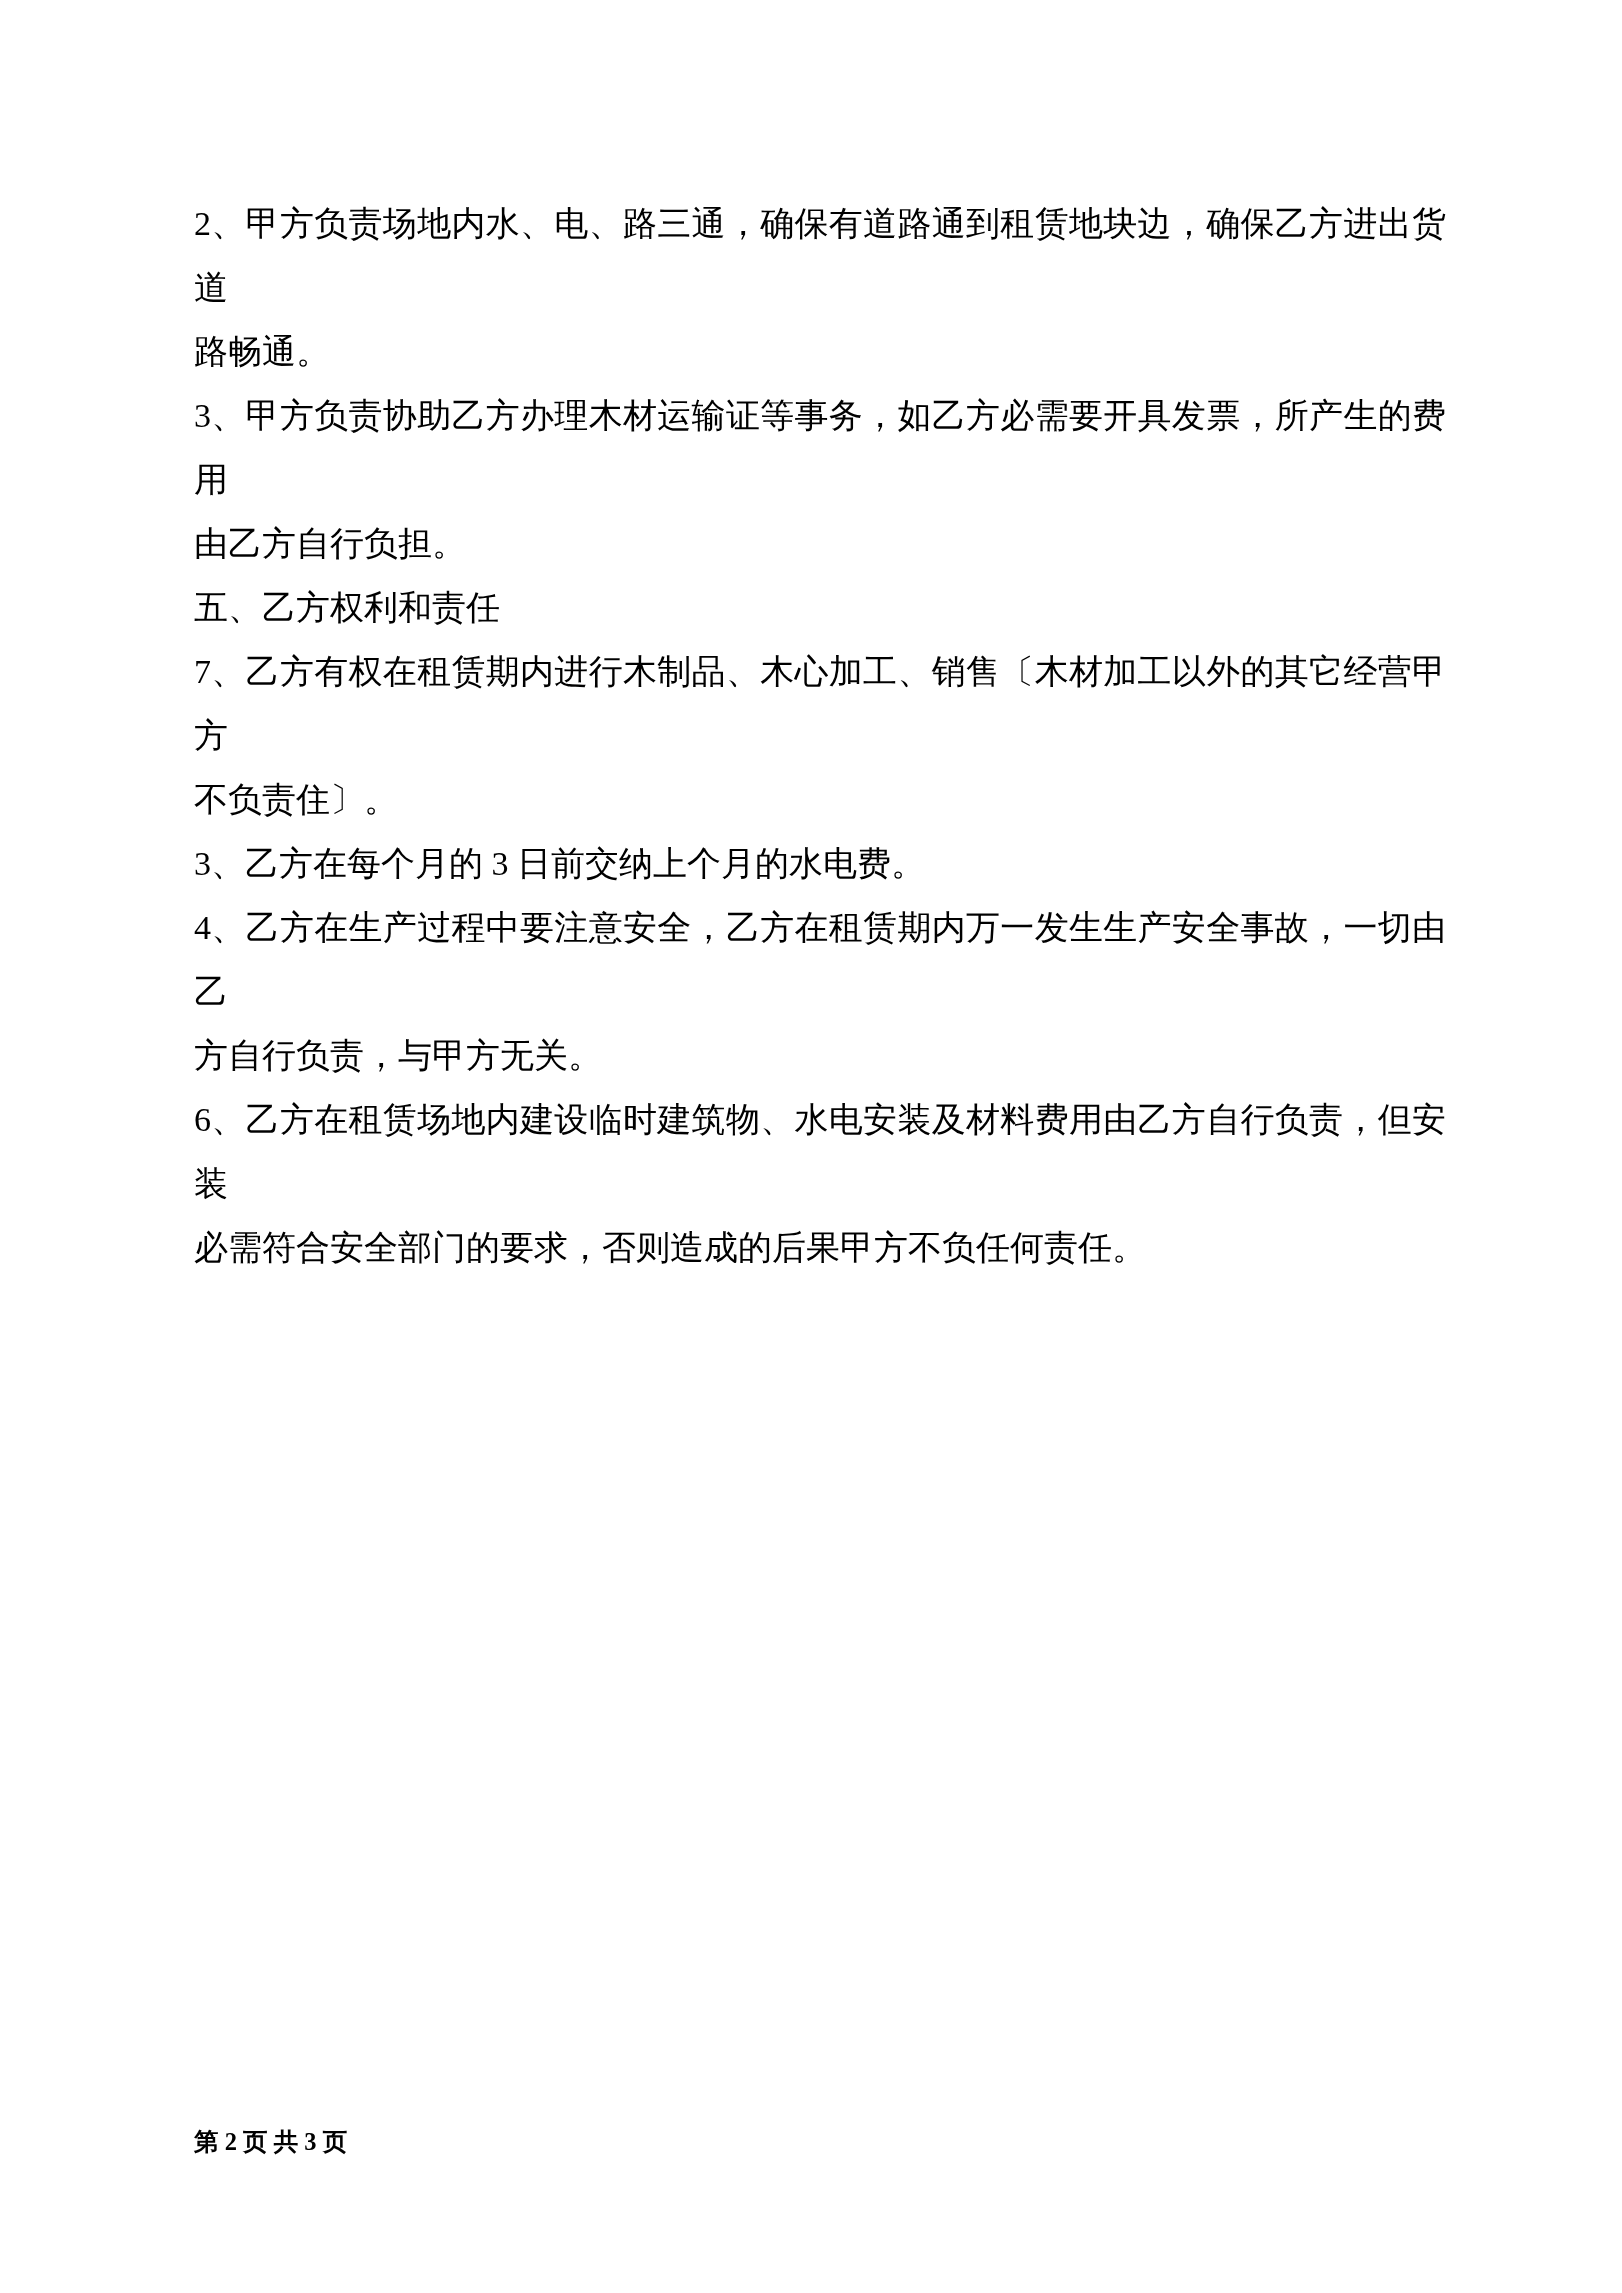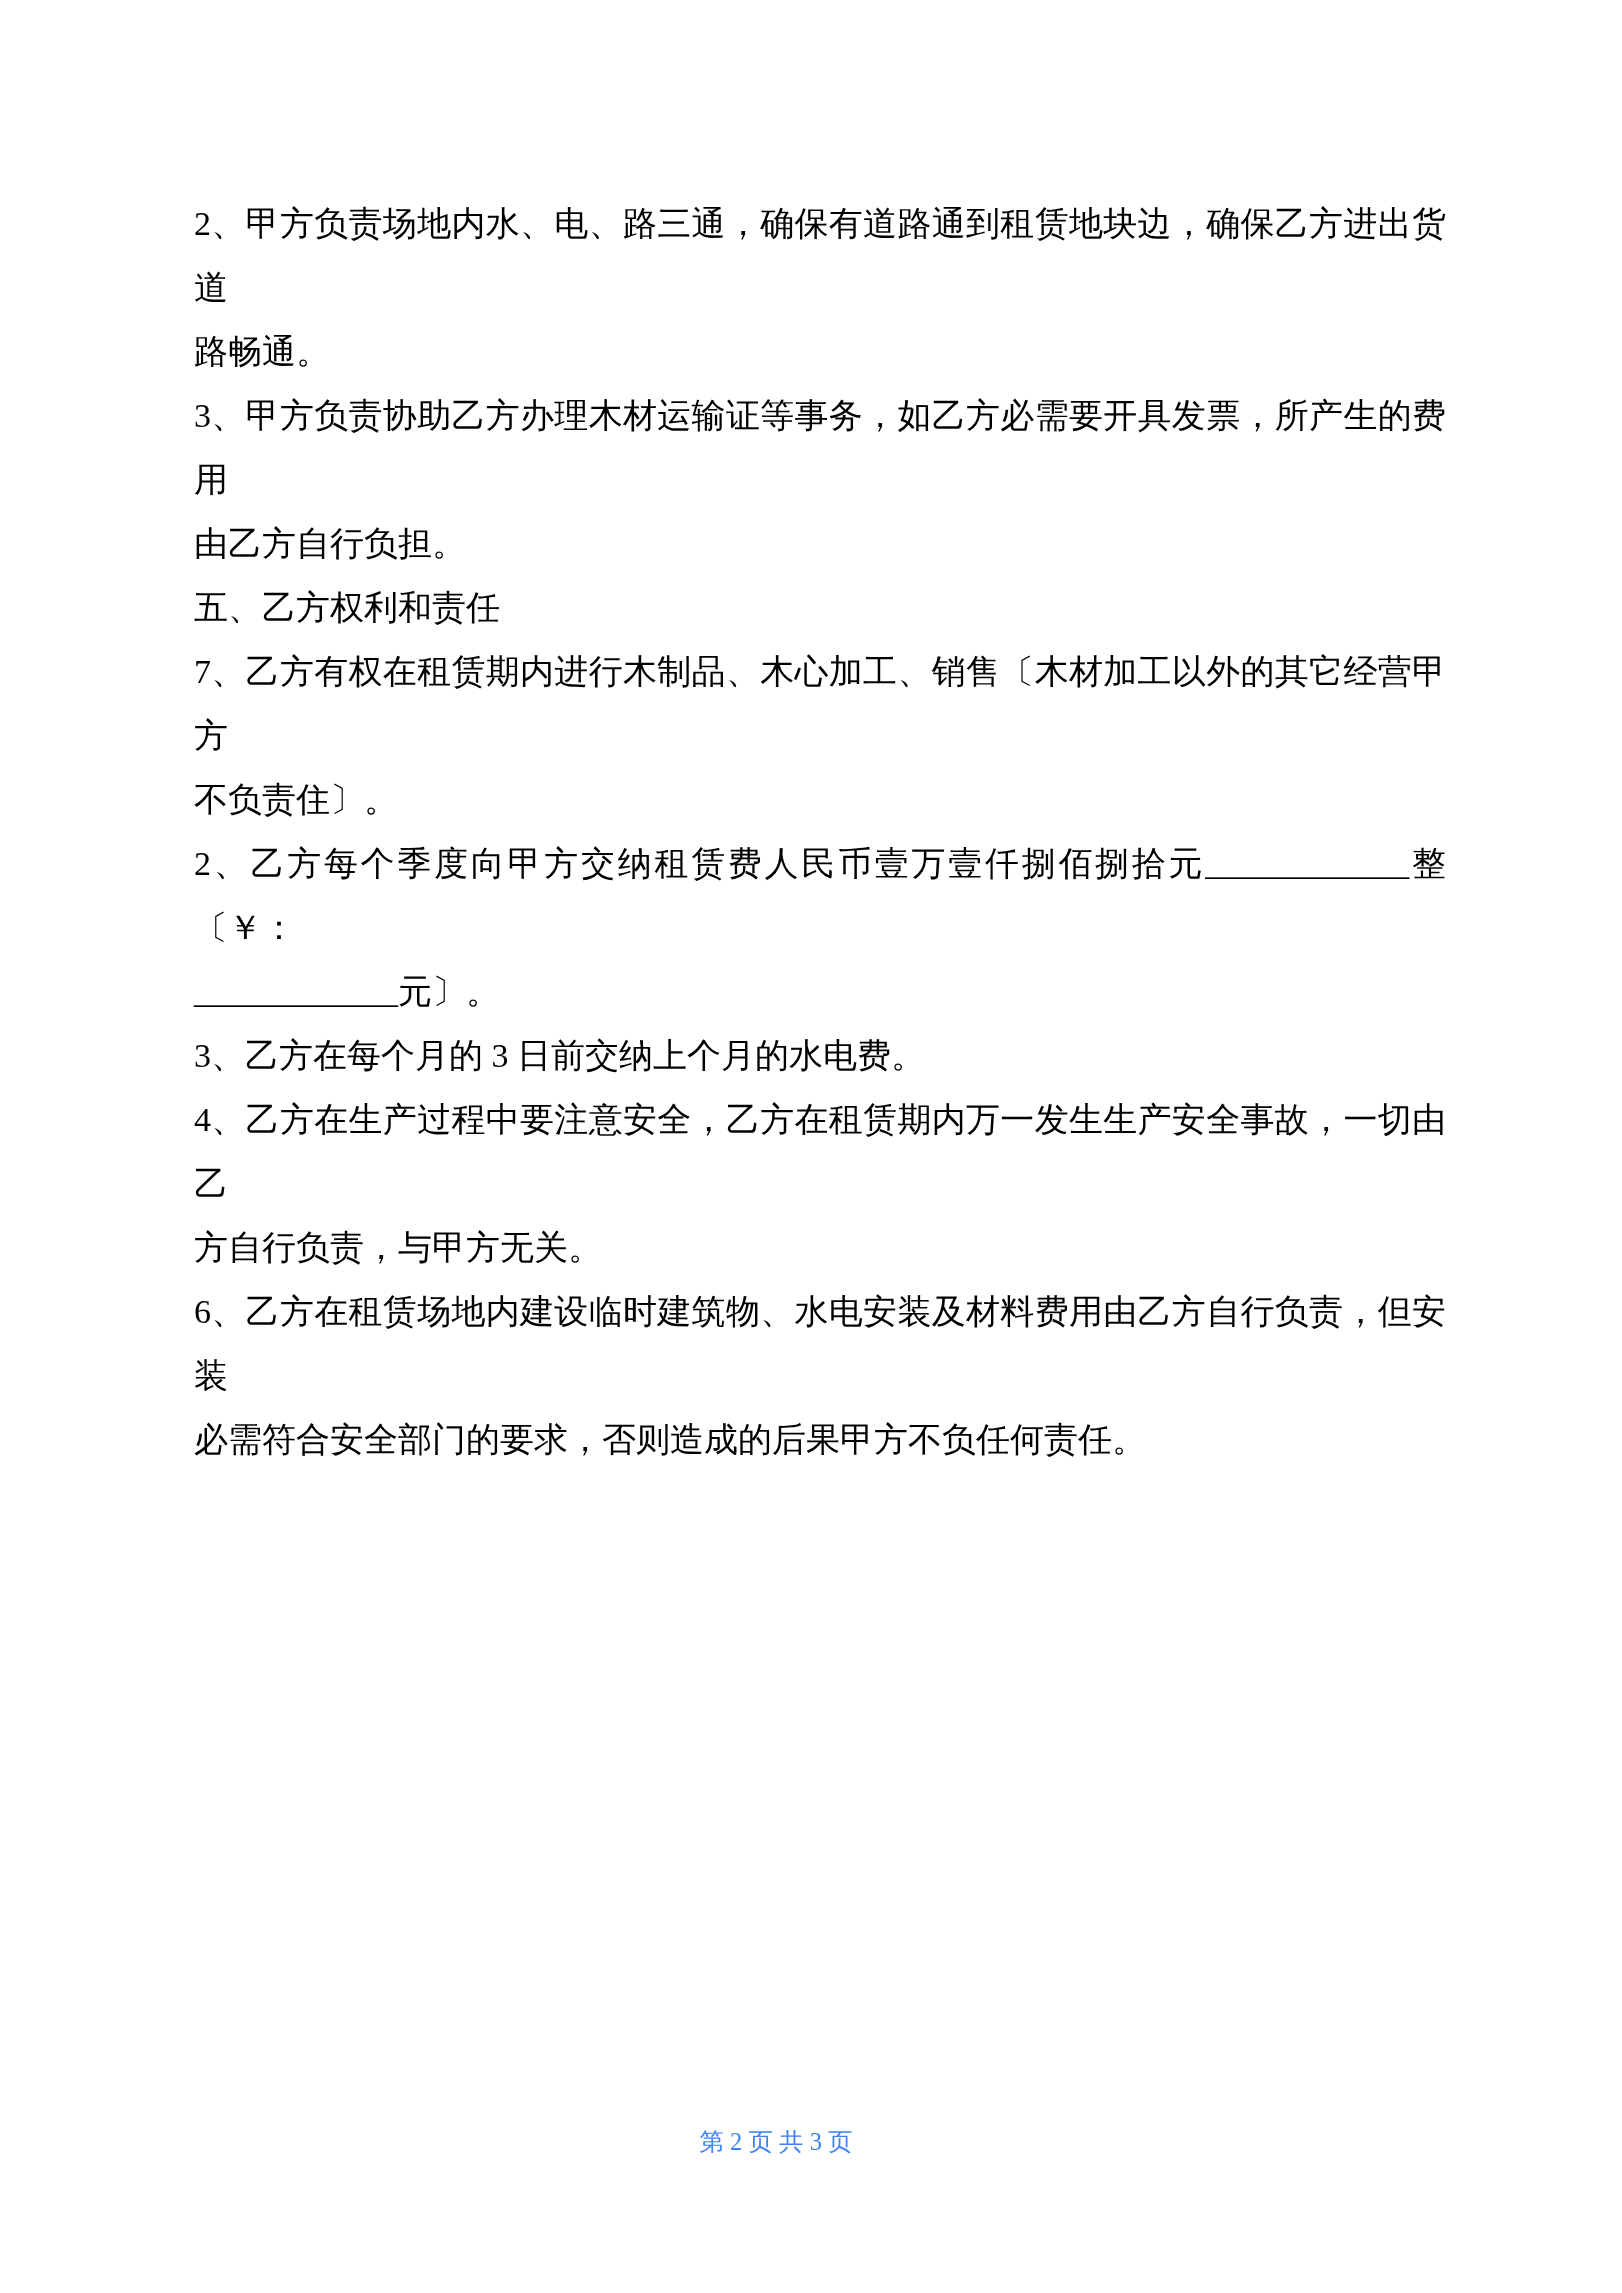--- a/index.html
+++ b/index.html
@@ -35,41 +35,40 @@
   .clause {
     white-space: pre-line;
     margin: 0;
     padding: 0;
   }
   .page-footer {
     position: absolute;
     left: 194px;
     top: 2124px;
     width: 1164px;
-    text-align: center;
+    text-align: left;
     font-family: "Liberation Serif", "DejaVu Serif", serif;
     font-size: 24.5px;
     line-height: 36px;
-    color: #3b82f6;
+    color: #000000;
+    font-weight: bold;
   }
 </style>
 </head>
 <body>
 
 <div class="page">
   <div class="contract-body" id="contract-body">
       <div class="clause">2、甲方负责场地内水、电、路三通，确保有道路通到租赁地块边，确保乙方进出货道
 路畅通。</div>
       <div class="clause">3、甲方负责协助乙方办理木材运输证等事务，如乙方必需要开具发票，所产生的费用
 由乙方自行负担。</div>
       <div class="clause">五、乙方权利和责任</div>
       <div class="clause">7、乙方有权在租赁期内进行木制品、木心加工、销售〔木材加工以外的其它经营甲方
 不负责住〕。</div>
-      <div class="clause">2、乙方每个季度向甲方交纳租赁费人民币壹万壹仟捌佰捌拾元____________整〔￥：
-____________元〕。</div>
       <div class="clause">3、乙方在每个月的 3 日前交纳上个月的水电费。</div>
       <div class="clause">4、乙方在生产过程中要注意安全，乙方在租赁期内万一发生生产安全事故，一切由乙
 方自行负责，与甲方无关。</div>
       <div class="clause">6、乙方在租赁场地内建设临时建筑物、水电安装及材料费用由乙方自行负责，但安装
 必需符合安全部门的要求，否则造成的后果甲方不负任何责任。</div>
     </div>
   <div class="page-footer">第 2 页 共 3 页</div>
 </div>
 
 

